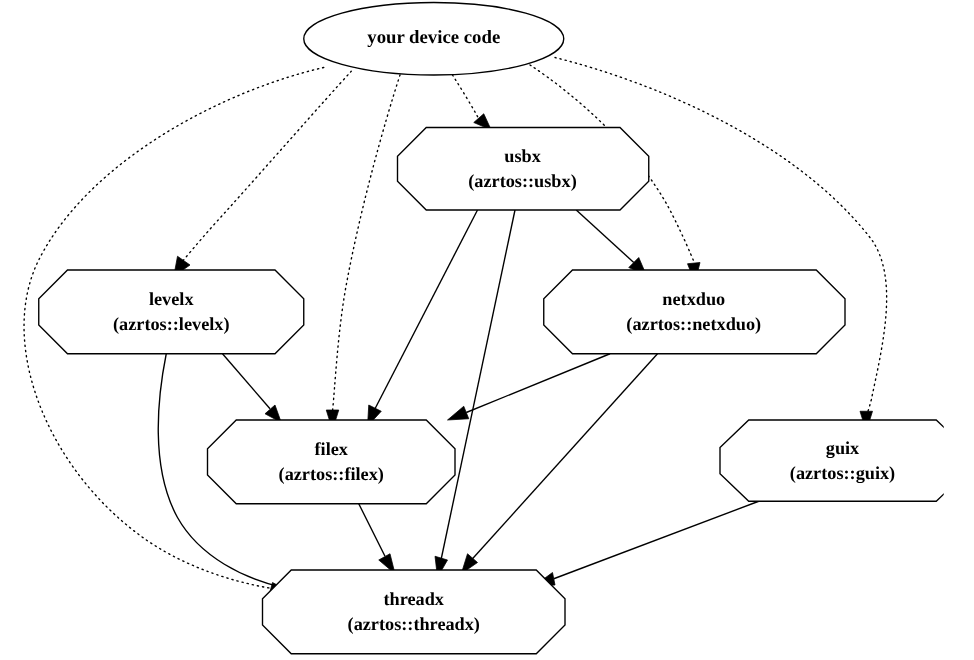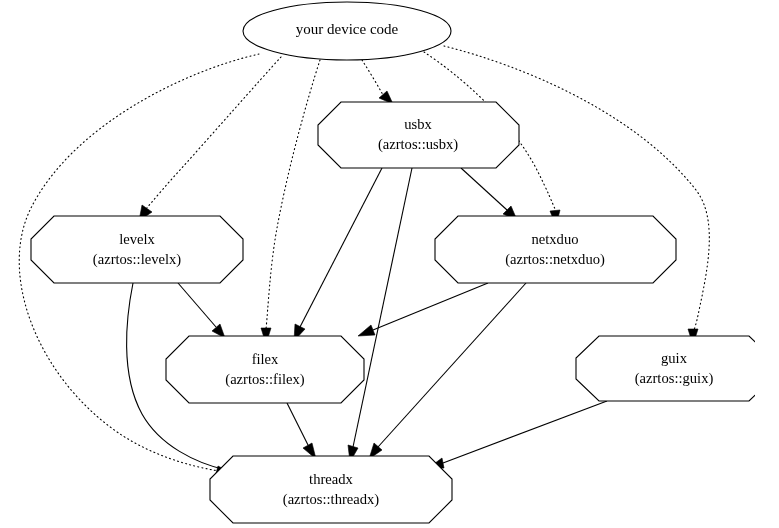--- a/index.html
+++ b/index.html
@@ -8,20 +8,21 @@
     padding: 0;
     background: #ffffff;
   }
   #canvas {
     position: relative;
     width: 755px;
     height: 528px;
     background: #ffffff;
     overflow: hidden;
     font-family: "Liberation Serif", "DejaVu Serif", serif;
+    font-weight: bold;
   }
   #graph-svg {
     position: absolute;
     left: 0;
     top: 0;
     width: 779px;
     height: 528px;
   }
   .node-shape {
     fill: #ffffff;

